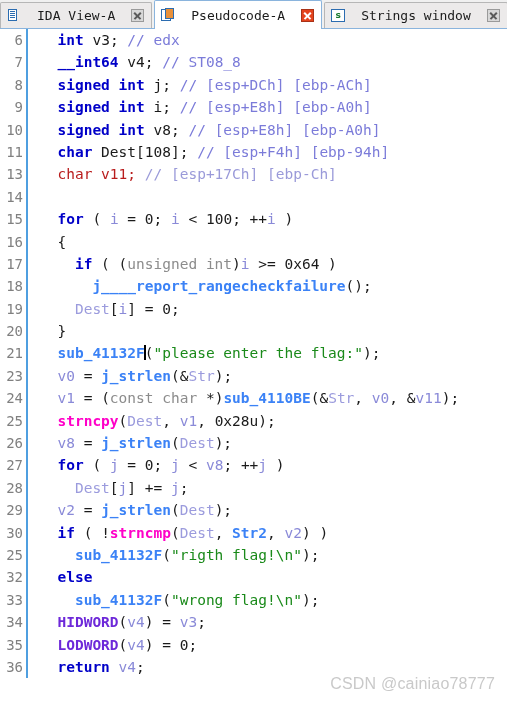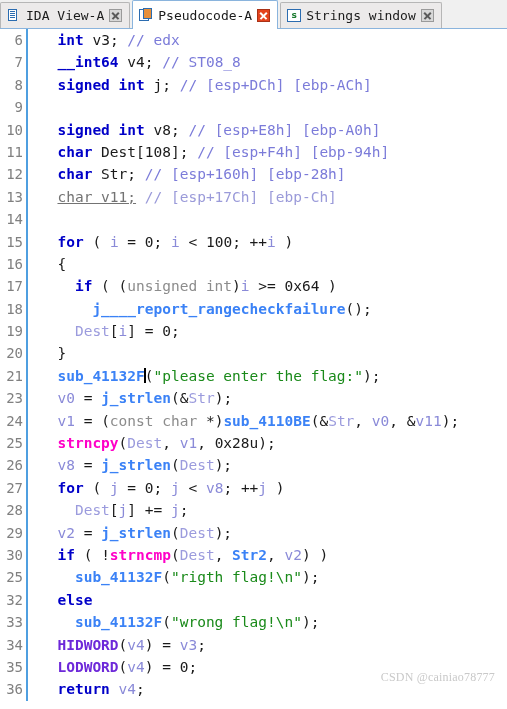--- a/index.html
+++ b/index.html
@@ -24,21 +24,21 @@
     border-bottom: 1px solid #8ab4dd;
     display: flex;
     align-items: flex-end;
     box-sizing: border-box;
   }
   .tab {
     position: relative;
     height: 26px;
     display: flex;
     align-items: center;
-    gap: 5px;
+    gap: 16px;
     padding: 0 7px 0 6px;
     box-sizing: border-box;
     background: #eceaea;
     border: 1px solid #b6b6b6;
     border-bottom: none;
     border-top-left-radius: 2px;
     border-top-right-radius: 2px;
     margin-right: 2px;
     font-family: "DejaVu Sans Mono", monospace;
     font-size: 13px;
@@ -161,40 +161,40 @@
   .kw      { color: #0000c8; font-weight: bold; }
   .fn      { color: #3b82f6; font-weight: bold; }
   .libfn   { color: #ff00c8; font-weight: bold; }
   .var     { color: #8a8ad8; }
   .gvar    { color: #9b9bdd; margin-top: 48px; }
   .cmt     { color: #7b7bd9; }
   .cmtd    { color: #9a9ad9; }
   .str     { color: #1a8a1a; }
   .num     { color: #1a1a1a; }
   .plain   { color: #1a1a1a; }
-  .dim     { color: #737373; text-decoration: underline; }
+  .dim     { color: #b91c1c; }
   .type    { color: #8c8c8c; }
   .mac     { color: #6d28d9; font-weight: bold; }
 
   .caret {
     display: inline-block;
     width: 1.5px;
     height: 15px;
     background: #000000;
     vertical-align: -2px;
     margin: 0 -0.75px;
   }
 
   .watermark {
     position: absolute;
     right: 12px;
-    bottom: 24px;
+    bottom: 16px;
     color: #c9c9c9;
-    font-size: 12px;
-    font-family: Liberation Serif, serif;
+    font-size: 16px;
+    font-family: Liberation Sans, sans-serif;
     letter-spacing: 0.2px;
   }
 </style>
 </head>
 <body>
 
 <div class="tabbar" id="tabbar">
     <div class="tab">
       <span class="ico ico-doc"></span>
       <span class="tab-label">IDA View-A</span>
@@ -209,24 +209,23 @@
       <span class="ico ico-strings">s</span>
       <span class="tab-label">Strings window</span>
       <span class="closebox"></span>
     </div>
   </div>
 
 <div class="code-area" id="codearea">
     <div class="code-line"><span class="lineno">6</span><span class="linetext"><span class="plain">  </span><span class="kw">int</span><span class="plain"> v3</span><span class="plain">;</span><span class="plain"> </span><span class="cmt">// edx</span></span></div>
     <div class="code-line"><span class="lineno">7</span><span class="linetext"><span class="plain">  </span><span class="kw">__int64</span><span class="plain"> v4</span><span class="plain">;</span><span class="plain"> </span><span class="cmt">// ST08_8</span></span></div>
     <div class="code-line"><span class="lineno">8</span><span class="linetext"><span class="plain">  </span><span class="kw">signed int</span><span class="plain"> j</span><span class="plain">;</span><span class="plain"> </span><span class="cmt">// [esp+DCh] [ebp-ACh]</span></span></div>
-    <div class="code-line"><span class="lineno">9</span></div>
+    <div class="code-line"><span class="lineno">9</span><span class="linetext"><span class="plain">  </span><span class="kw">signed int</span><span class="plain"> i</span><span class="plain">;</span><span class="plain"> </span><span class="cmt">// [esp+E8h] [ebp-A0h]</span></span></div>
     <div class="code-line"><span class="lineno">10</span><span class="linetext"><span class="plain">  </span><span class="kw">signed int</span><span class="plain"> v8</span><span class="plain">;</span><span class="plain"> </span><span class="cmt">// [esp+E8h] [ebp-A0h]</span></span></div>
     <div class="code-line"><span class="lineno">11</span><span class="linetext"><span class="plain">  </span><span class="kw">char</span><span class="plain"> Dest[108]</span><span class="plain">;</span><span class="plain"> </span><span class="cmt">// [esp+F4h] [ebp-94h]</span></span></div>
-    <div class="code-line"><span class="lineno">12</span><span class="linetext"><span class="plain">  </span><span class="kw">char</span><span class="plain"> Str</span><span class="plain">;</span><span class="plain"> </span><span class="cmt">// [esp+160h] [ebp-28h]</span></span></div>
     <div class="code-line"><span class="lineno">13</span><span class="linetext"><span class="plain">  </span><span class="dim">char v11;</span><span class="plain"> </span><span class="cmtd">// [esp+17Ch] [ebp-Ch]</span></span></div>
     <div class="code-line"><span class="lineno">14</span><span class="linetext"></span></div>
     <div class="code-line"><span class="lineno">15</span><span class="linetext"><span class="plain">  </span><span class="kw">for</span><span class="plain"> ( </span><span class="var">i</span><span class="plain"> = </span><span class="num">0</span><span class="plain">; </span><span class="var">i</span><span class="plain"> &lt; </span><span class="num">100</span><span class="plain">; ++</span><span class="var">i</span><span class="plain"> )</span></span></div>
     <div class="code-line"><span class="lineno">16</span><span class="linetext"><span class="plain">  {</span></span></div>
     <div class="code-line"><span class="lineno">17</span><span class="linetext"><span class="plain">    </span><span class="kw">if</span><span class="plain"> ( (</span><span class="type">unsigned int</span><span class="plain">)</span><span class="var">i</span><span class="plain"> &gt;= </span><span class="num">0x64</span><span class="plain"> )</span></span></div>
     <div class="code-line"><span class="lineno">18</span><span class="linetext"><span class="plain">      </span><span class="fn">j____report_rangecheckfailure</span><span class="plain">();</span></span></div>
     <div class="code-line"><span class="lineno">19</span><span class="linetext"><span class="plain">    </span><span class="gvar">Dest</span><span class="plain">[</span><span class="var">i</span><span class="plain">] = </span><span class="num">0</span><span class="plain">;</span></span></div>
     <div class="code-line"><span class="lineno">20</span><span class="linetext"><span class="plain">  }</span></span></div>
     <div class="code-line"><span class="lineno">21</span><span class="linetext"><span class="plain">  </span><span class="fn">sub_41132F</span><span class="caret"></span><span class="plain">(</span><span class="str">"please enter the flag:"</span><span class="plain">);</span></span></div>
     <div class="code-line"><span class="lineno">23</span><span class="linetext"><span class="plain">  </span><span class="var">v0</span><span class="plain"> = </span><span class="fn">j_strlen</span><span class="plain">(&amp;</span><span class="gvar">Str</span><span class="plain">);</span></span></div>

